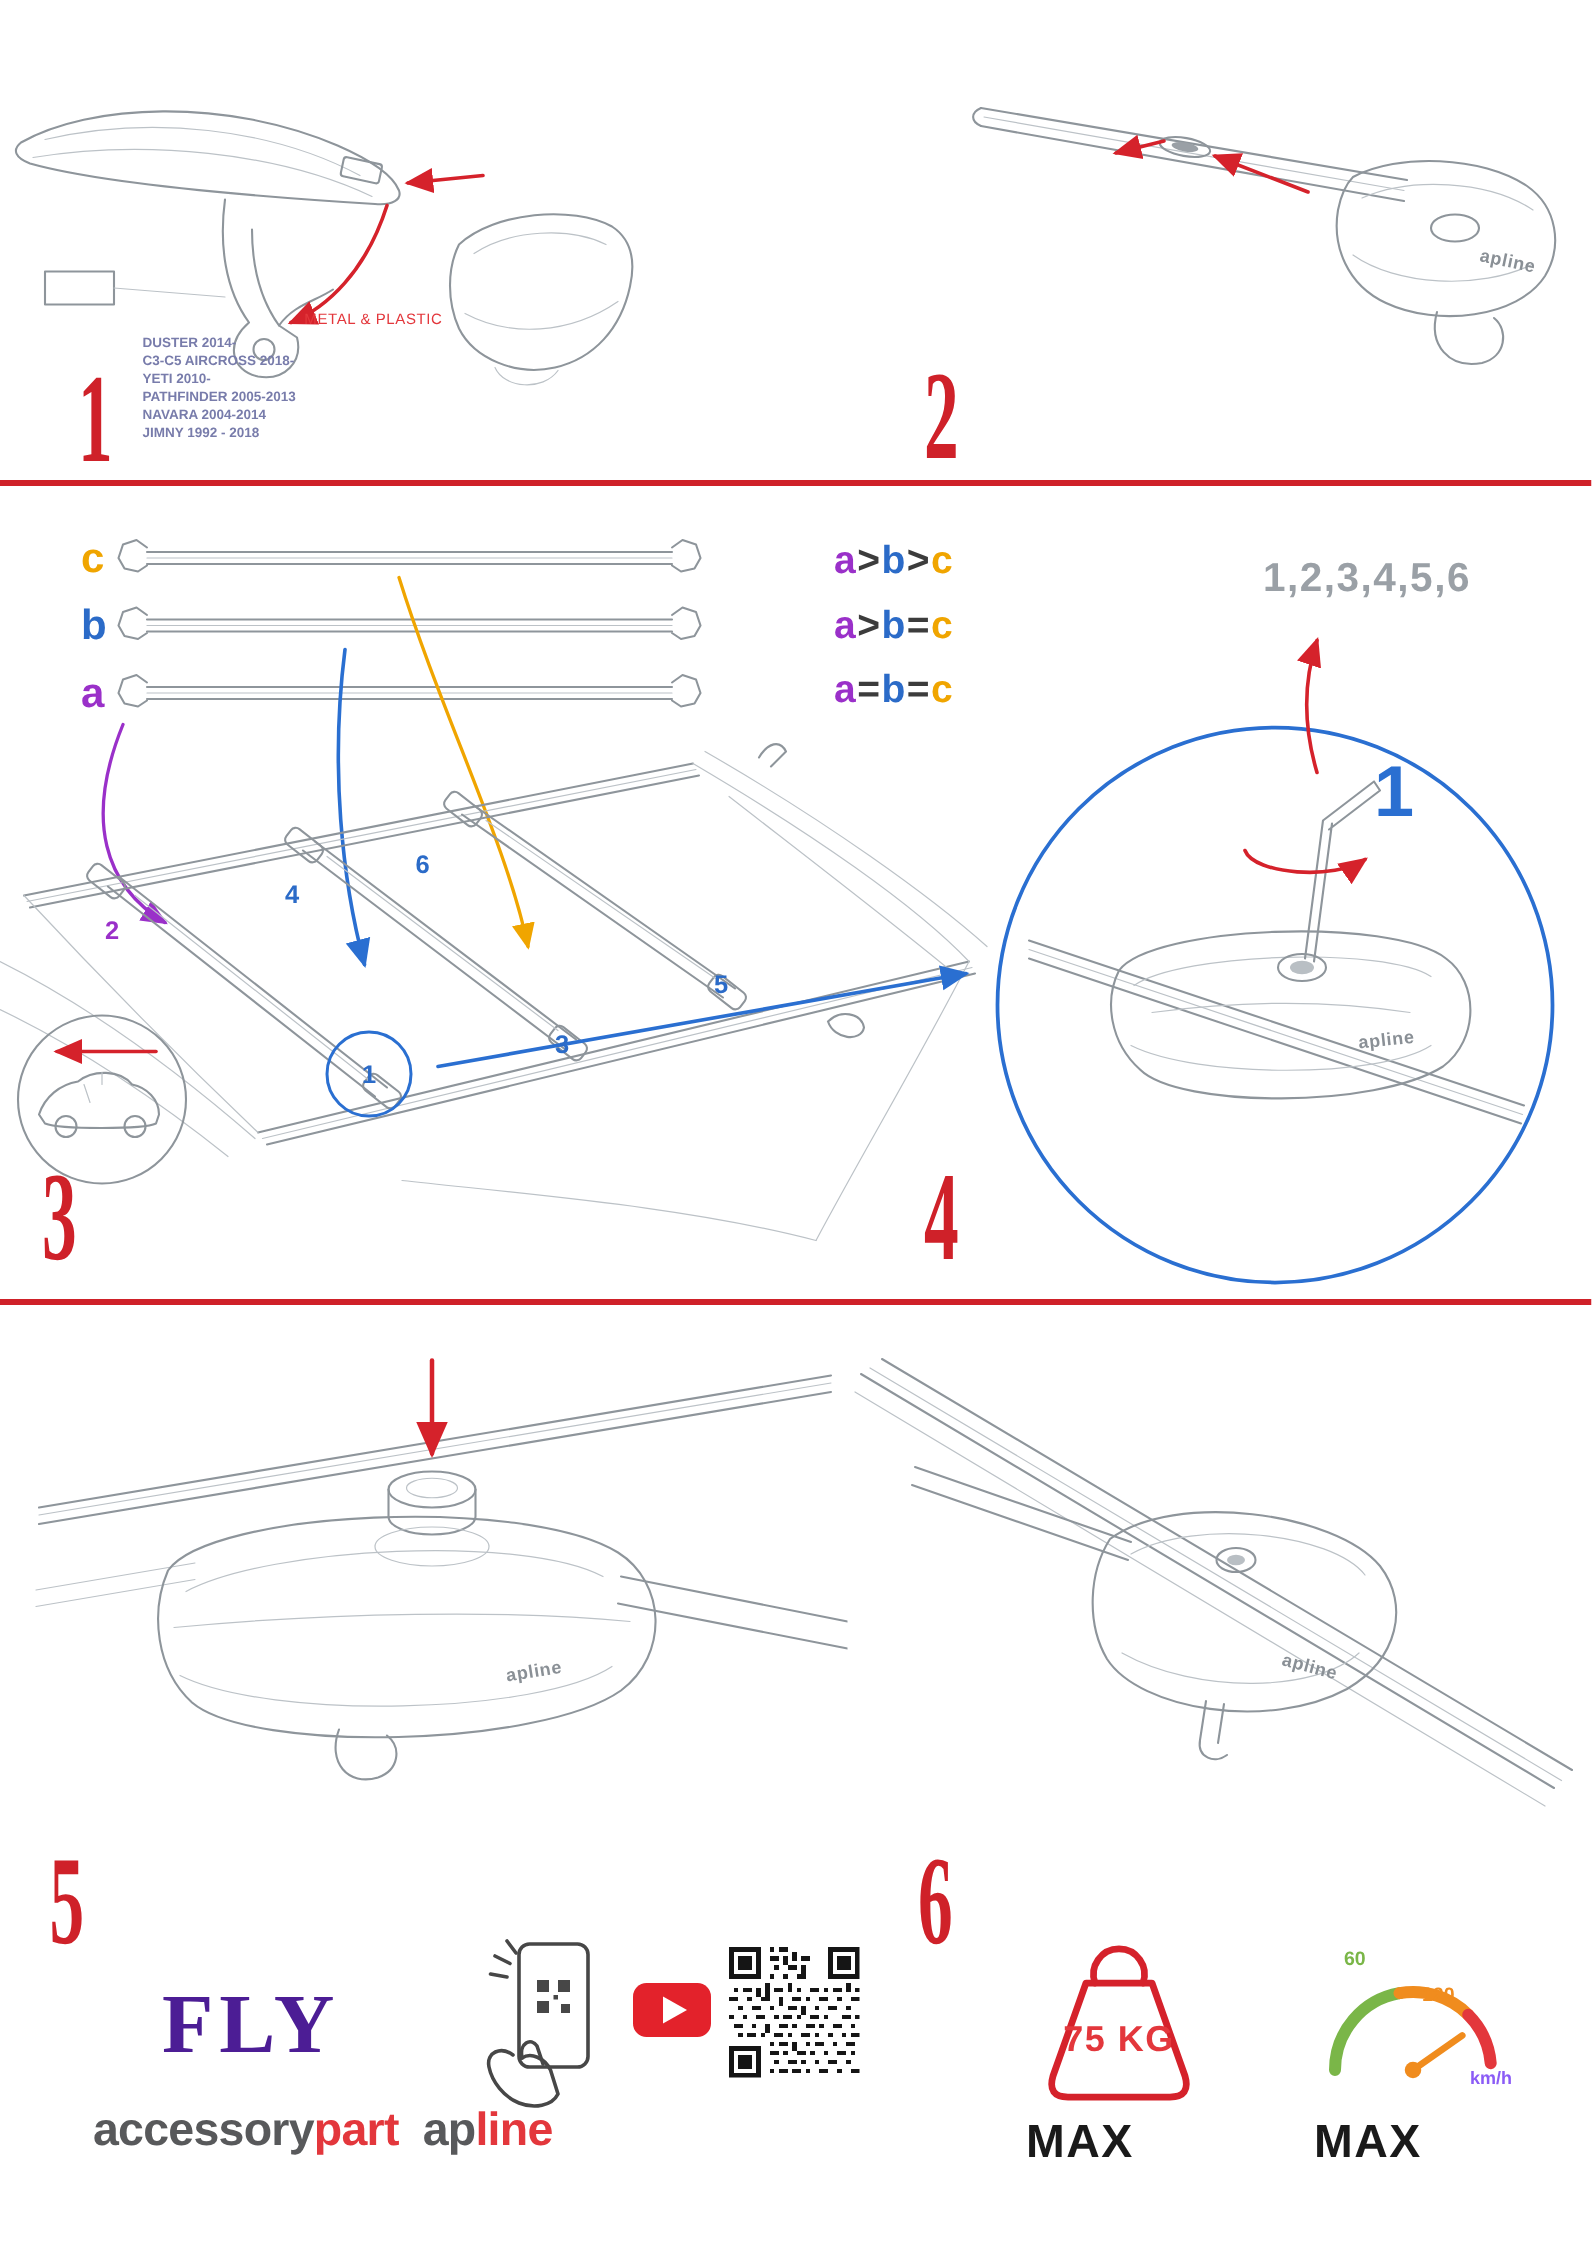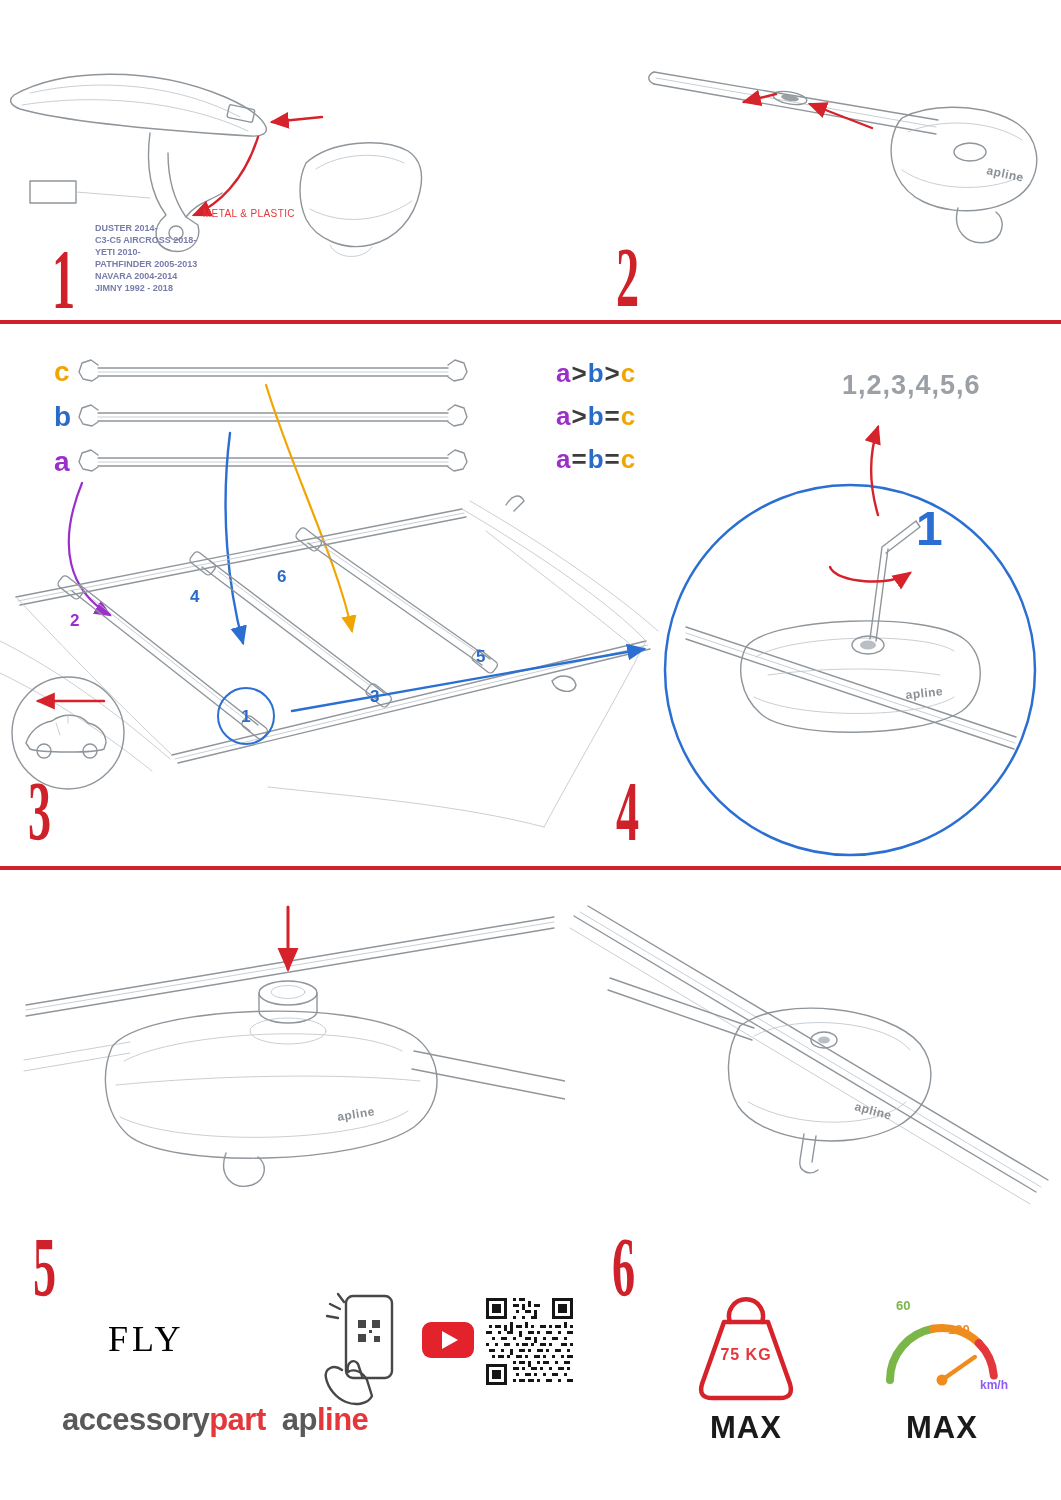--- a/index.html
+++ b/index.html
@@ -24,26 +24,26 @@
   .barlabel{font-size:28px;font-weight:700;line-height:1}
   .lab-a{color:#9a30c9}.lab-b{color:#2b6bc8}.lab-c{color:#f0a500}
   .legend-row{font-size:26px;font-weight:700;letter-spacing:1px;height:43px}
   .lop{color:#3c3c3c}
   .roofnum{font-size:17px;font-weight:700;line-height:1}
   .num-blue{color:#2b6bc8}.num-purple{color:#9a30c9}
   .circle1{width:58px;height:58px;border:2.5px solid #2a6fd1;border-radius:50%;
            display:flex;align-items:center;justify-content:center}
   .seq{color:#9aa0a6;font-size:27px;font-weight:700;letter-spacing:1px}
   .callout1{color:#2a6fd1;font-size:48px;font-weight:700;line-height:1}
-  .fly{color:#000000;font-size:36px;font-weight:400;letter-spacing:4px;font-family:"Liberation Serif",serif}
+  .fly{color:#4c1d95;font-size:56px;font-weight:700;letter-spacing:4px;font-family:"Liberation Serif",serif}
   .brand{font-size:31px;font-weight:700;letter-spacing:-.5px;color:#58595b;white-space:nowrap}
   .brand .red{color:#e3373c}
   .brand .gap{display:inline-block;width:16px}
-  .kgtext{color:#e3373c;font-size:16px;font-weight:700;text-align:center;letter-spacing:1px}
-  .maxtext{color:#1a1a1a;font-size:31px;font-weight:700;text-align:center;letter-spacing:1px}
+  .kgtext{color:#e3373c;font-size:24px;font-weight:700;text-align:center;letter-spacing:1px}
+  .maxtext{color:#1a1a1a;font-size:31px;font-weight:700;text-align:left;letter-spacing:1px}
   .sp60{color:#7ab648;font-size:13px;font-weight:700}
   .sp120{color:#f08c1e;font-size:13px;font-weight:700}
   .kmh{color:#8b5cf6;font-size:12px;font-weight:700;text-align:right}
 </style>
 </head>
 <body>
 
 <svg class="abs" style="left:0;top:35px" width="470" height="250" viewBox="0 0 470 250">
   <defs>
     <marker id="mrd1" markerWidth="9" markerHeight="9" refX="7" refY="4" orient="auto">

